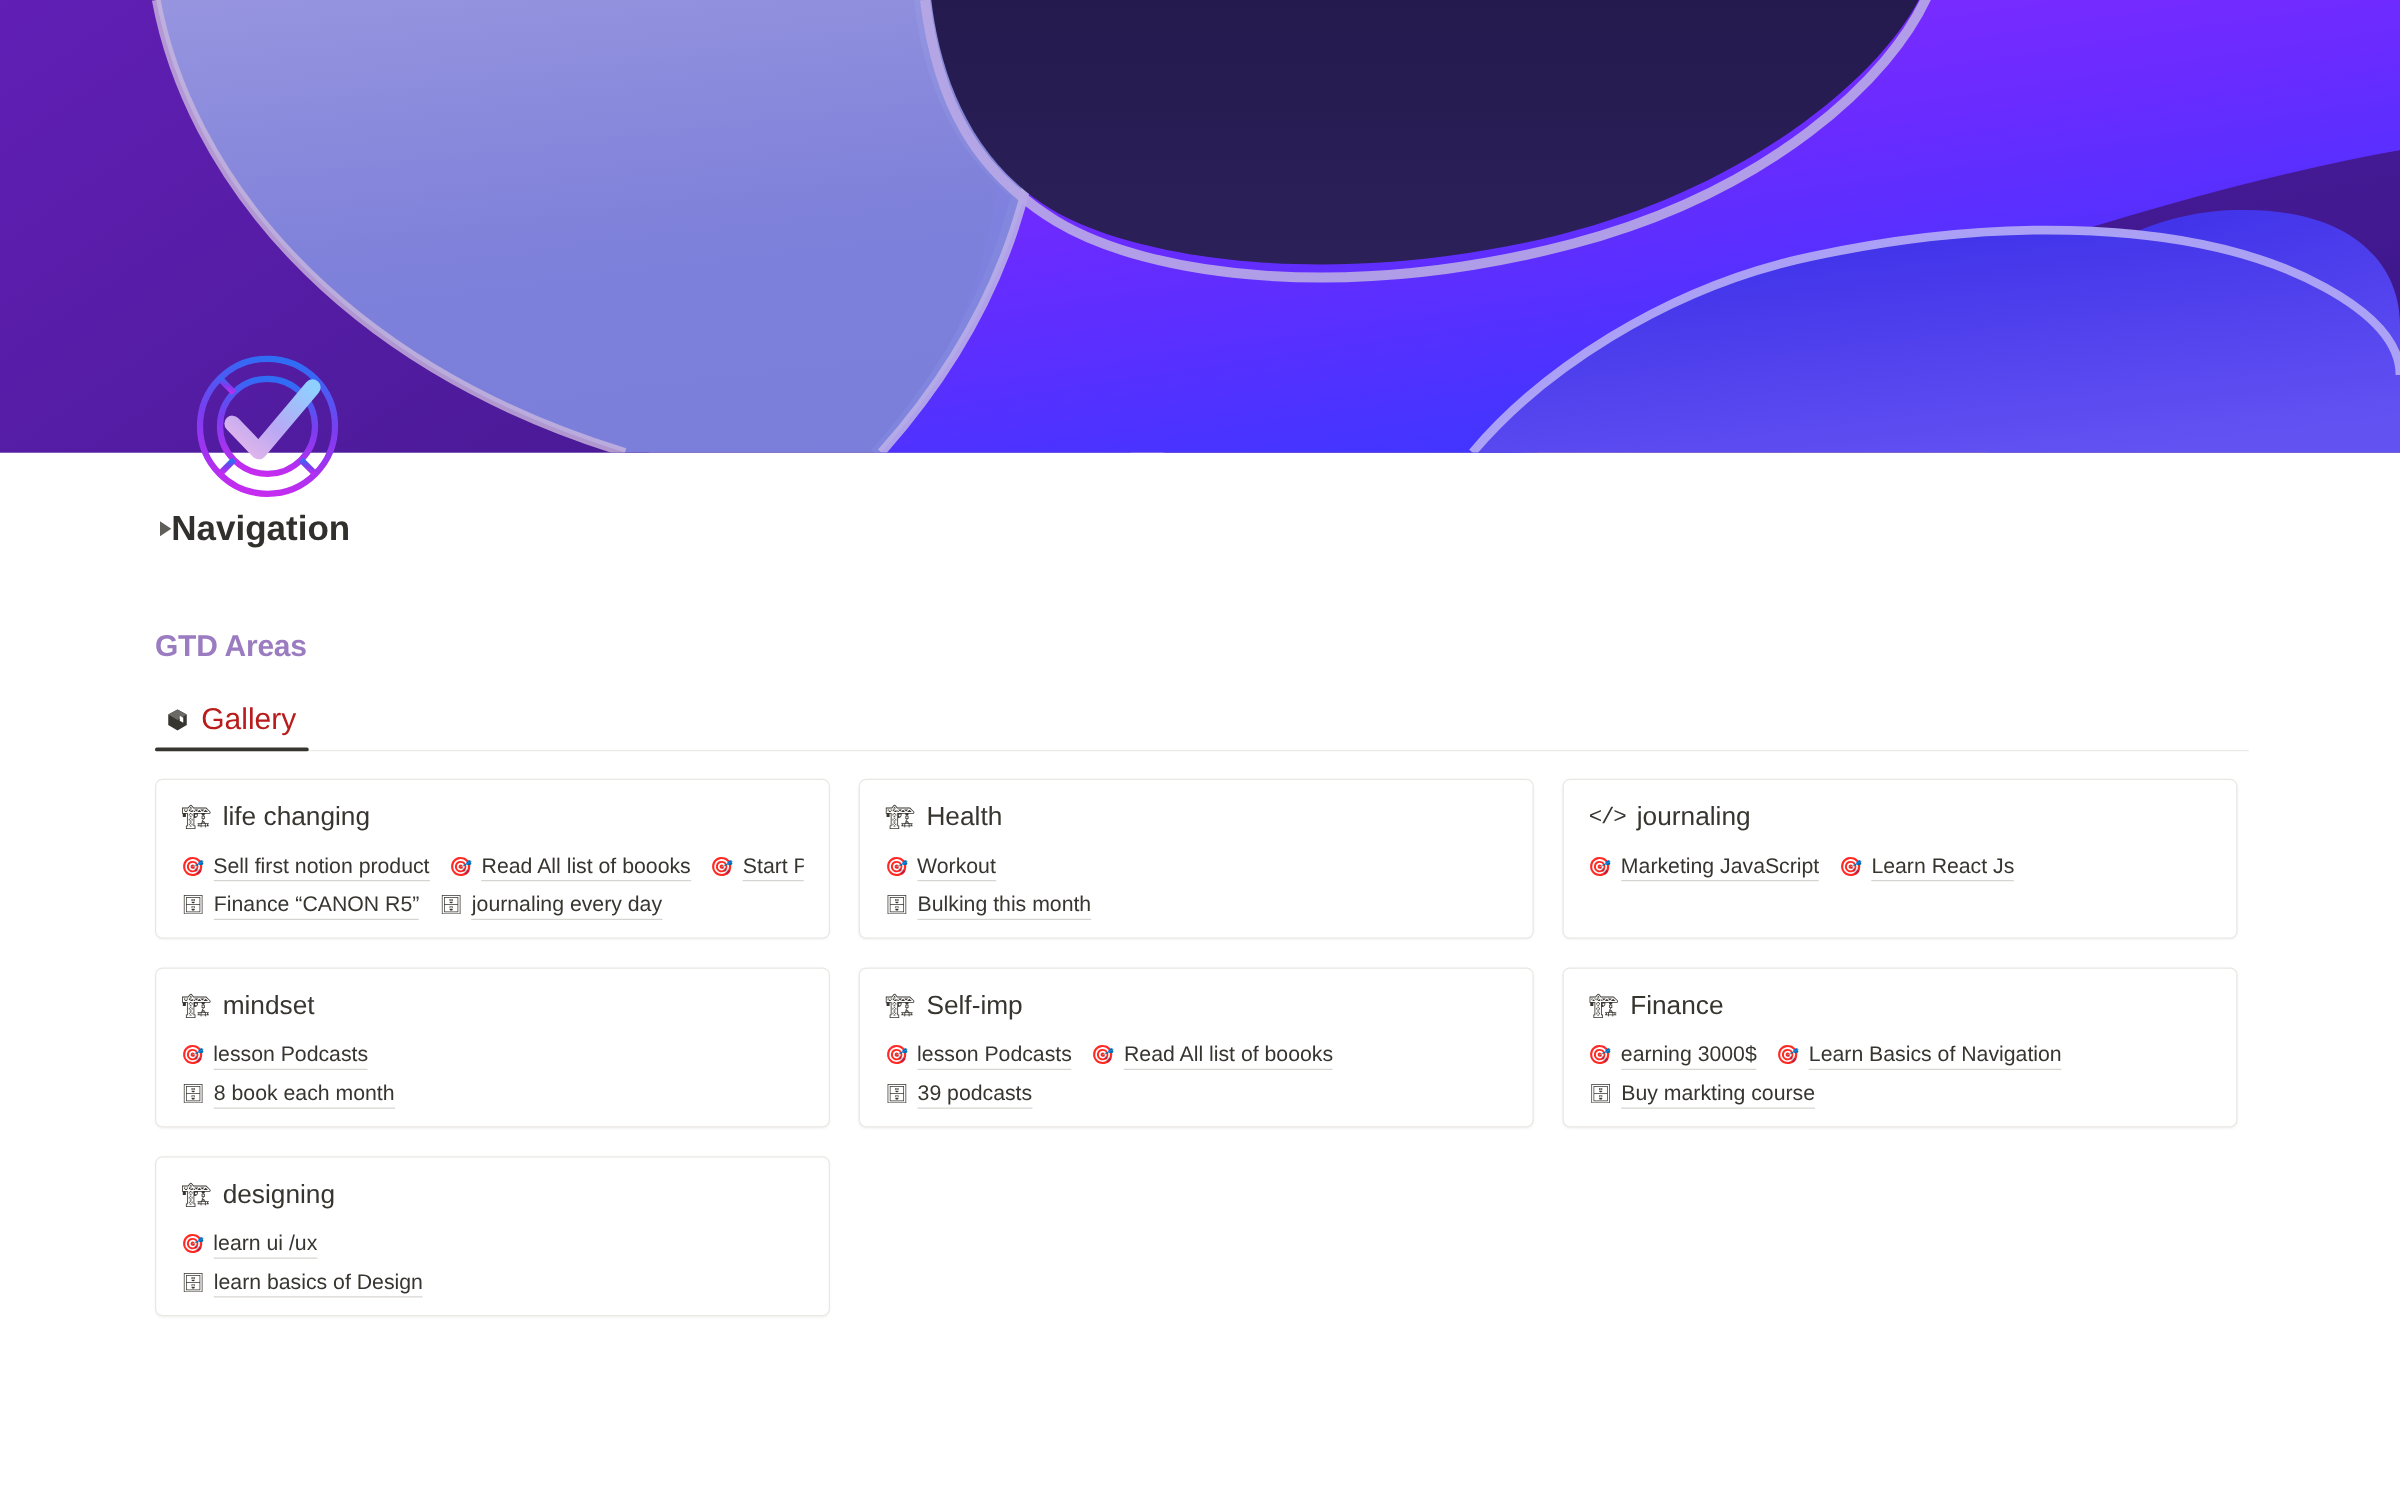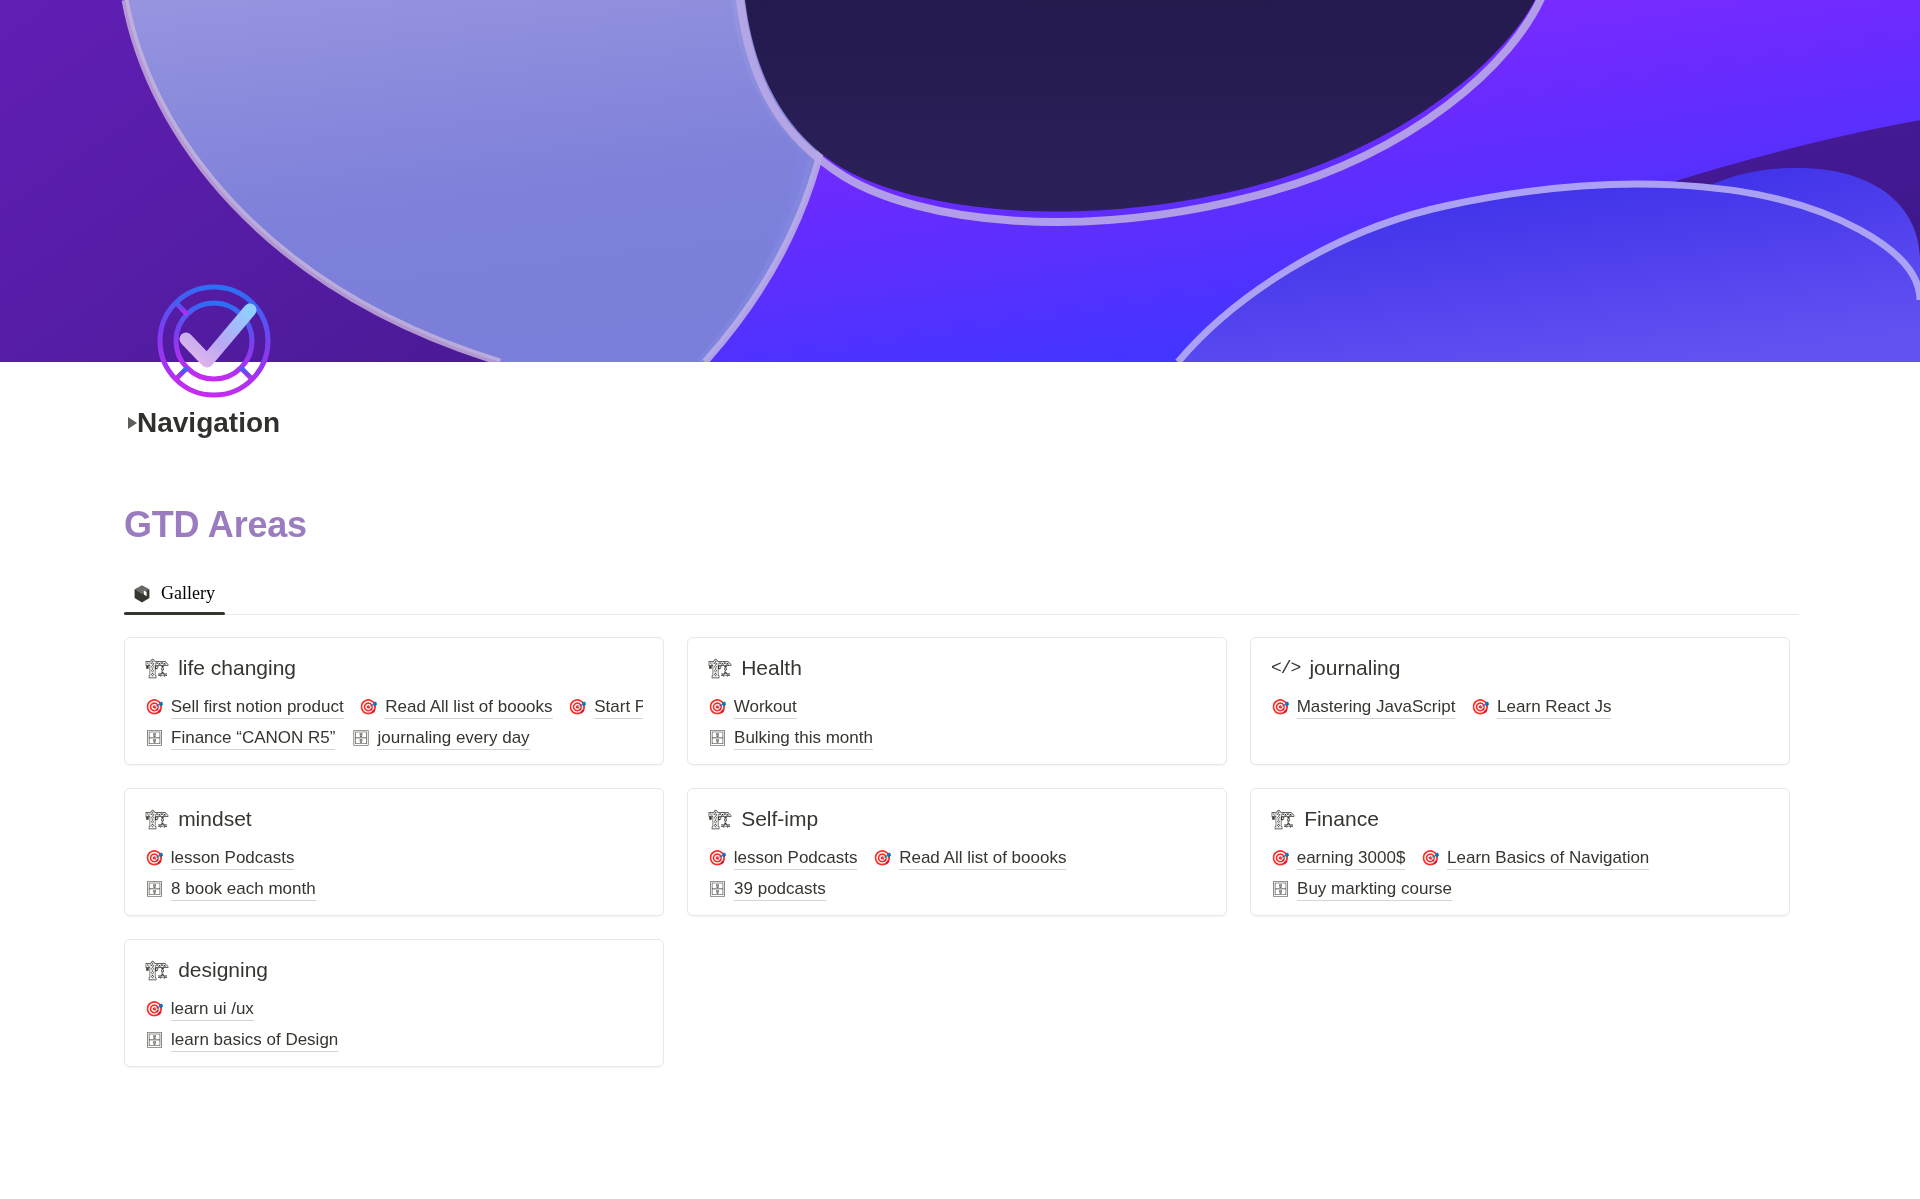--- a/index.html
+++ b/index.html
@@ -71,21 +71,21 @@
     border-bottom: 6px solid transparent;
     margin-left: 4px;
   }
   .nav-label {
     font-size: 28px;
     font-weight: bold;
     color: #32302c;
   }
 
   .section-title {
-    font-size: 36px;
+    font-size: 24px;
     font-weight: bold;
     color: #9b7cc0;
     margin-top: 65px;
     letter-spacing: -0.2px;
   }
 
   
   .view-bar {
     margin-top: 24px;
     border-bottom: 1px solid #eceae6;
@@ -104,21 +104,21 @@
     color: #37352f;
   }
   .view-tab.active::after {
     content: "";
     position: absolute;
     left: 0; right: 0; bottom: -1px;
     height: 3px;
     background: #37352f;
     border-radius: 2px;
   }
-  .view-tab-label { font-size: 18px; color: #000000; font-family: Liberation Serif, serif; }
+  .view-tab-label { font-size: 24px; color: #b91c1c; }
   .gallery-icon svg { display: block; }
 
   
   .gallery {
     margin-top: 22px;
     display: grid;
     grid-template-columns: repeat(3, 540px);
     gap: 23px 23px;
     width: 1675px;
   }
@@ -347,21 +347,21 @@
             </div>
           </div>
           <div class="card">
             <div class="card-title">
               <span class="code-icon">&lt;/&gt;</span>
               <span>journaling</span>
             </div>
             <div class="prop-row">
               <span class="chip">
                 <span class="emoji">🎯</span>
-                <span class="txt">Mastering JavaScript</span>
+                <span class="txt">Marketing JavaScript</span>
               </span>
               <span class="chip">
                 <span class="emoji">🎯</span>
                 <span class="txt">Learn React Js</span>
               </span>
             </div>
           </div>
           <div class="card">
             <div class="card-title">
               <span class="emoji">🏗</span>

